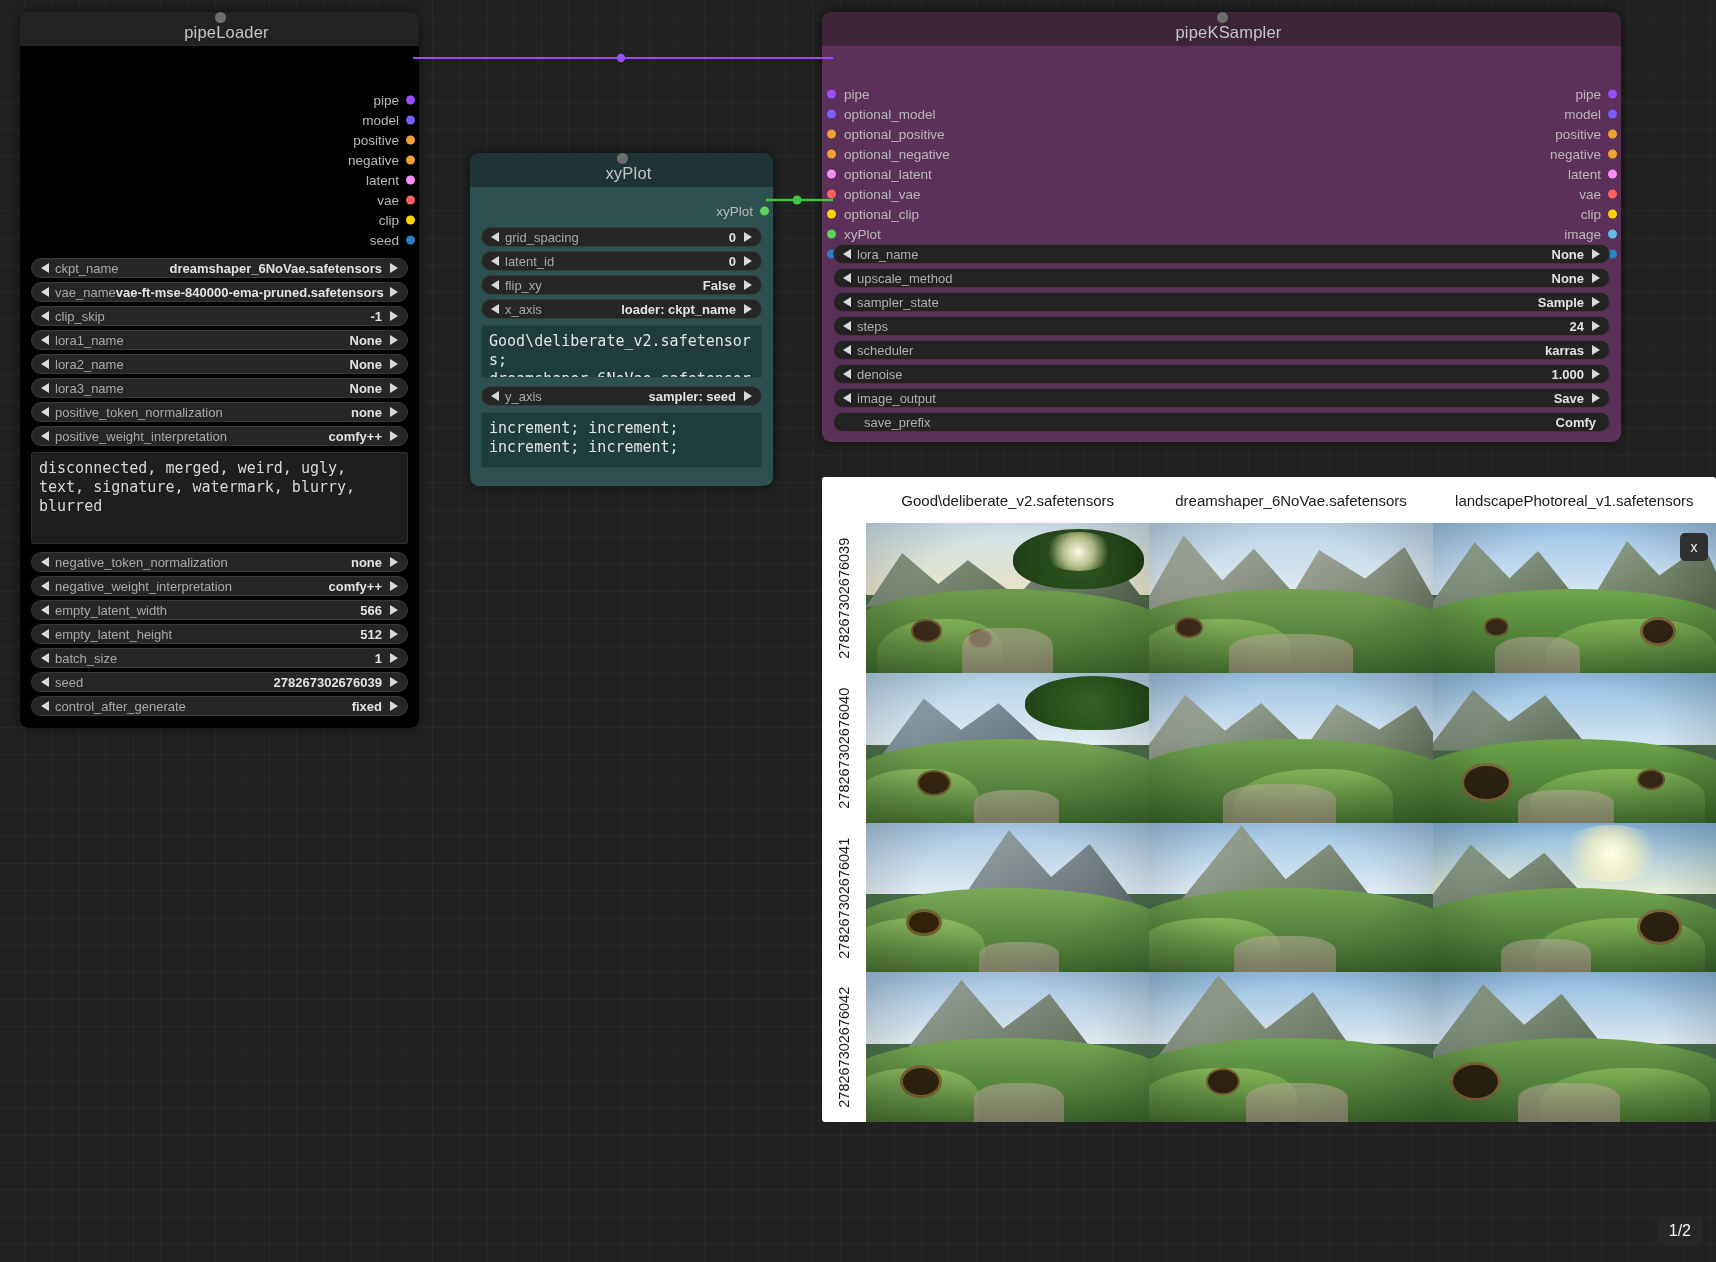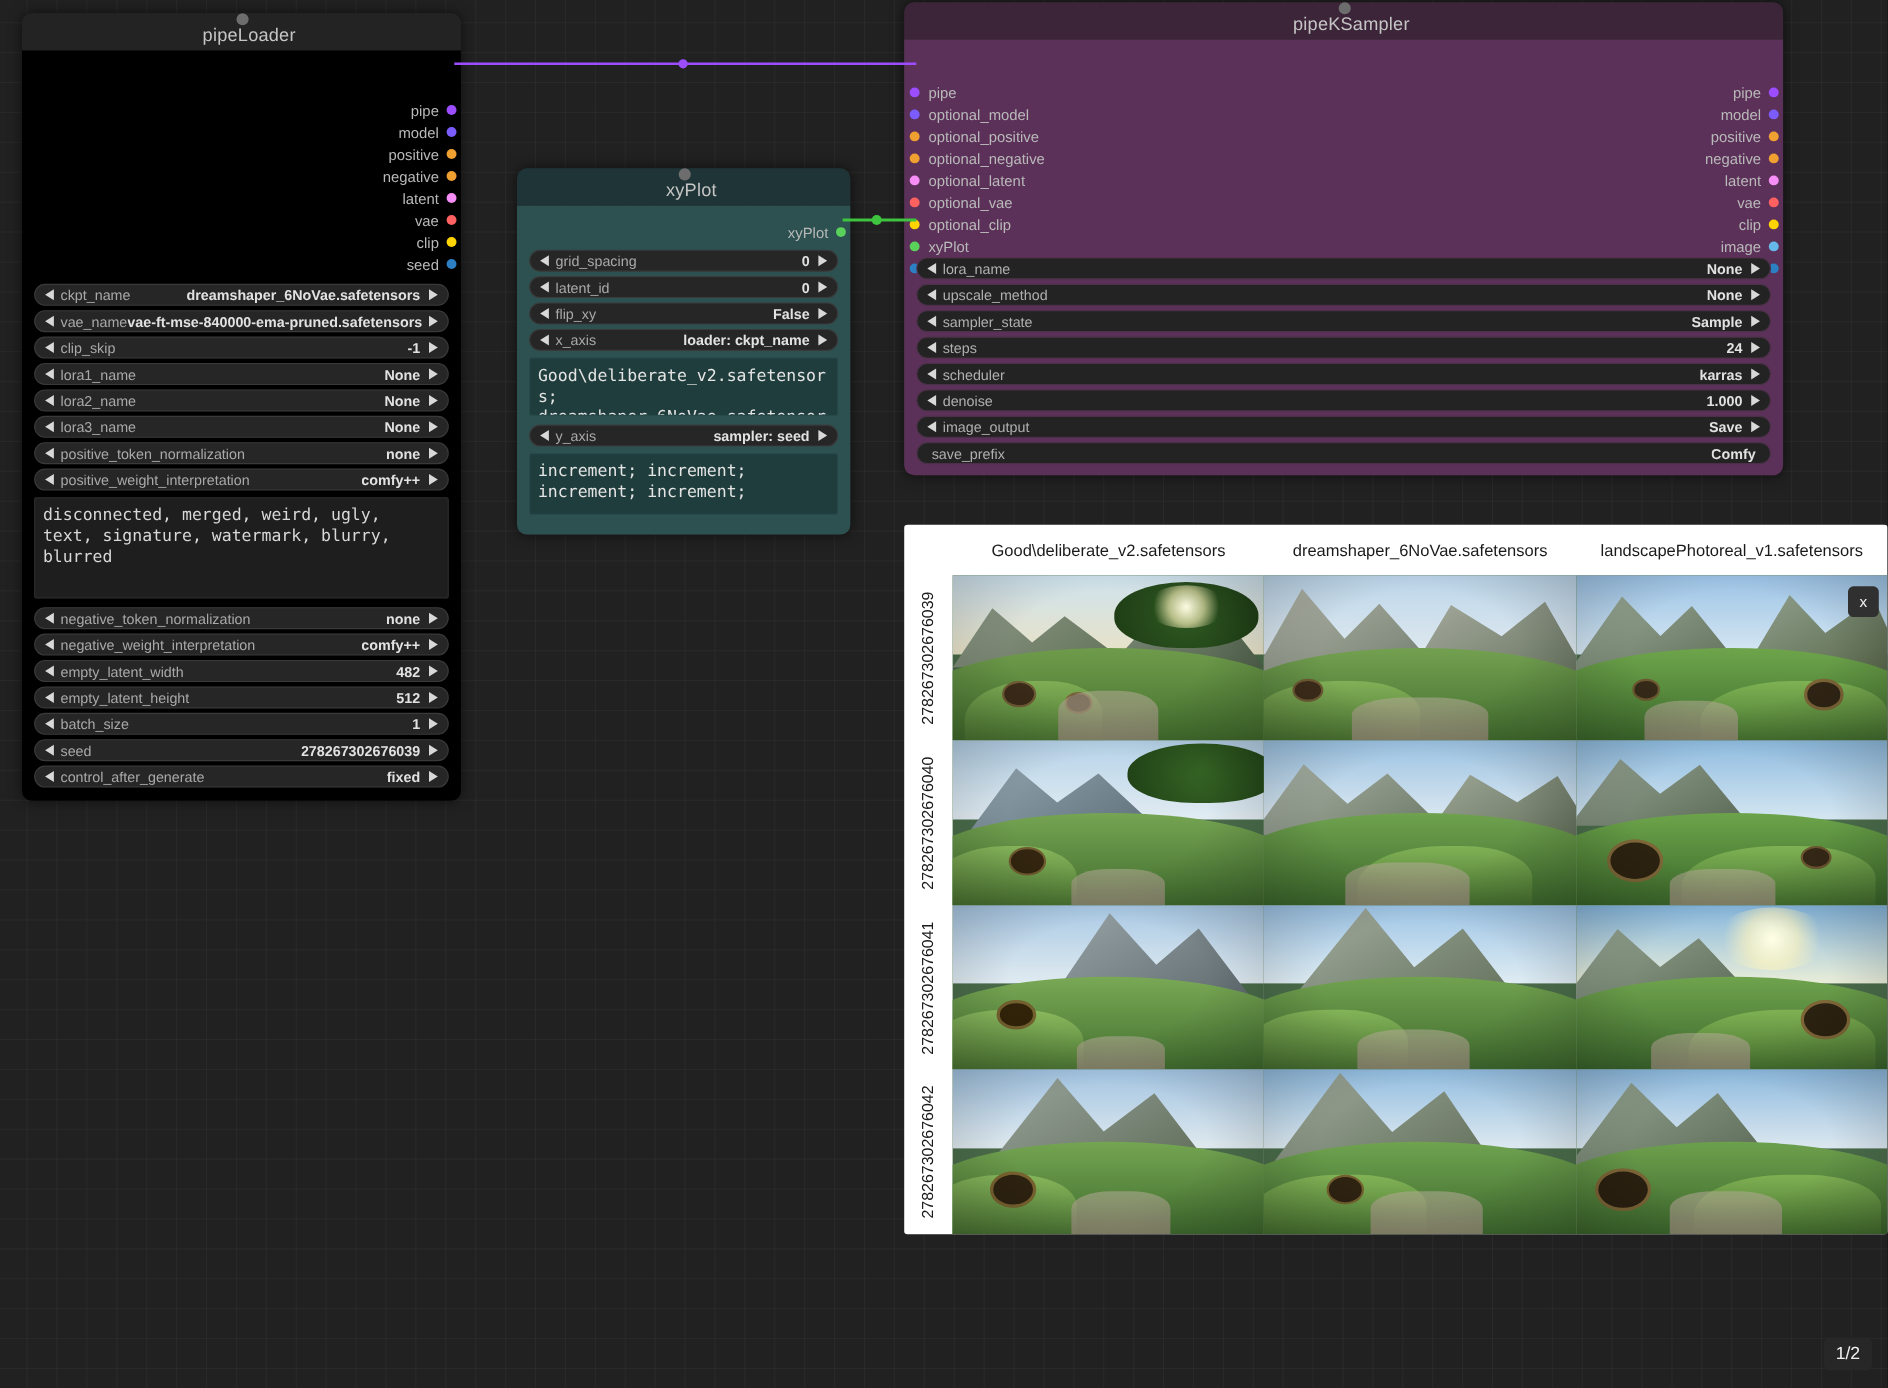--- a/index.html
+++ b/index.html
@@ -87,21 +87,21 @@
     overflow: hidden;
   }
   .widget .arr {
     position: absolute; top: 50%; transform: translateY(-50%);
     width: 0; height: 0;
     border-top: 5px solid transparent;
     border-bottom: 5px solid transparent;
   }
   .widget .arr.l { left: 9px; border-right: 8px solid #d8d8d8; }
   .widget .arr.r { right: 9px; border-left: 8px solid #d8d8d8; }
-  .widget.noarrow .wlabel { padding-left: 13px; }
+  .widget.noarrow .wlabel { padding-left: 30px; }
   .widget.noarrow .wval { padding-right: 13px; }
 
   .textbox {
     margin: 6px 11px 8px 11px;
     background: #1e1e1e;
     border: 1px solid #2e2e2e;
     border-radius: 2px;
     padding: 6px 7px;
     font-family: "DejaVu Sans Mono", "Liberation Mono", monospace;
     font-size: 15px;
@@ -124,21 +124,21 @@
   #xyPlot .node-title { background: #1f3436; }
   #xyPlot .node-body { background: #2d5150; padding-bottom: 10px; }
   #xyPlot .slot-group { padding-top: 14px; }
   #xyPlot .textbox {
     background: #1f3d3c; border: 1px solid #27494a; color: #e4e4e4;
   }
   #xyPlot .tb-x { height: 53px; }
   #xyPlot .tb-y { height: 56px; }
 
   
-  #pipeKSampler { left: 822px; top: 2px; width: 799px; }
+  #pipeKSampler { left: 822px; top: 12px; width: 799px; }
   #pipeKSampler .node-title { background: #3c2439; }
   #pipeKSampler .node-body { background: #5c3159; padding-bottom: 6px; position: relative; }
   #pipeKSampler .io-rows { position: relative; height: 198px; padding-top: 38px; }
   #pipeKSampler .io-rows .col-in { position: absolute; left: 0; top: 38px; width: 300px; }
   #pipeKSampler .io-rows .col-out { position: absolute; right: 0; top: 38px; width: 300px; }
   #pipeKSampler .slot { height: 20px; }
   #pipeKSampler .widget { background: #232323; border-color: #4a3147; }
   #pipeKSampler .widget .wlabel { color: #b0b0b0; }
 
   
@@ -328,21 +328,21 @@
       </div>
       <div class="widget">
         <span class="arr l"></span>
         <span class="wlabel">negative_weight_interpretation</span>
         <span class="wval">comfy++</span>
         <span class="arr r"></span>
       </div>
       <div class="widget">
         <span class="arr l"></span>
         <span class="wlabel">empty_latent_width</span>
-        <span class="wval">482</span>
+        <span class="wval">566</span>
         <span class="arr r"></span>
       </div>
       <div class="widget">
         <span class="arr l"></span>
         <span class="wlabel">empty_latent_height</span>
         <span class="wval">512</span>
         <span class="arr r"></span>
       </div>
       <div class="widget">
         <span class="arr l"></span>

